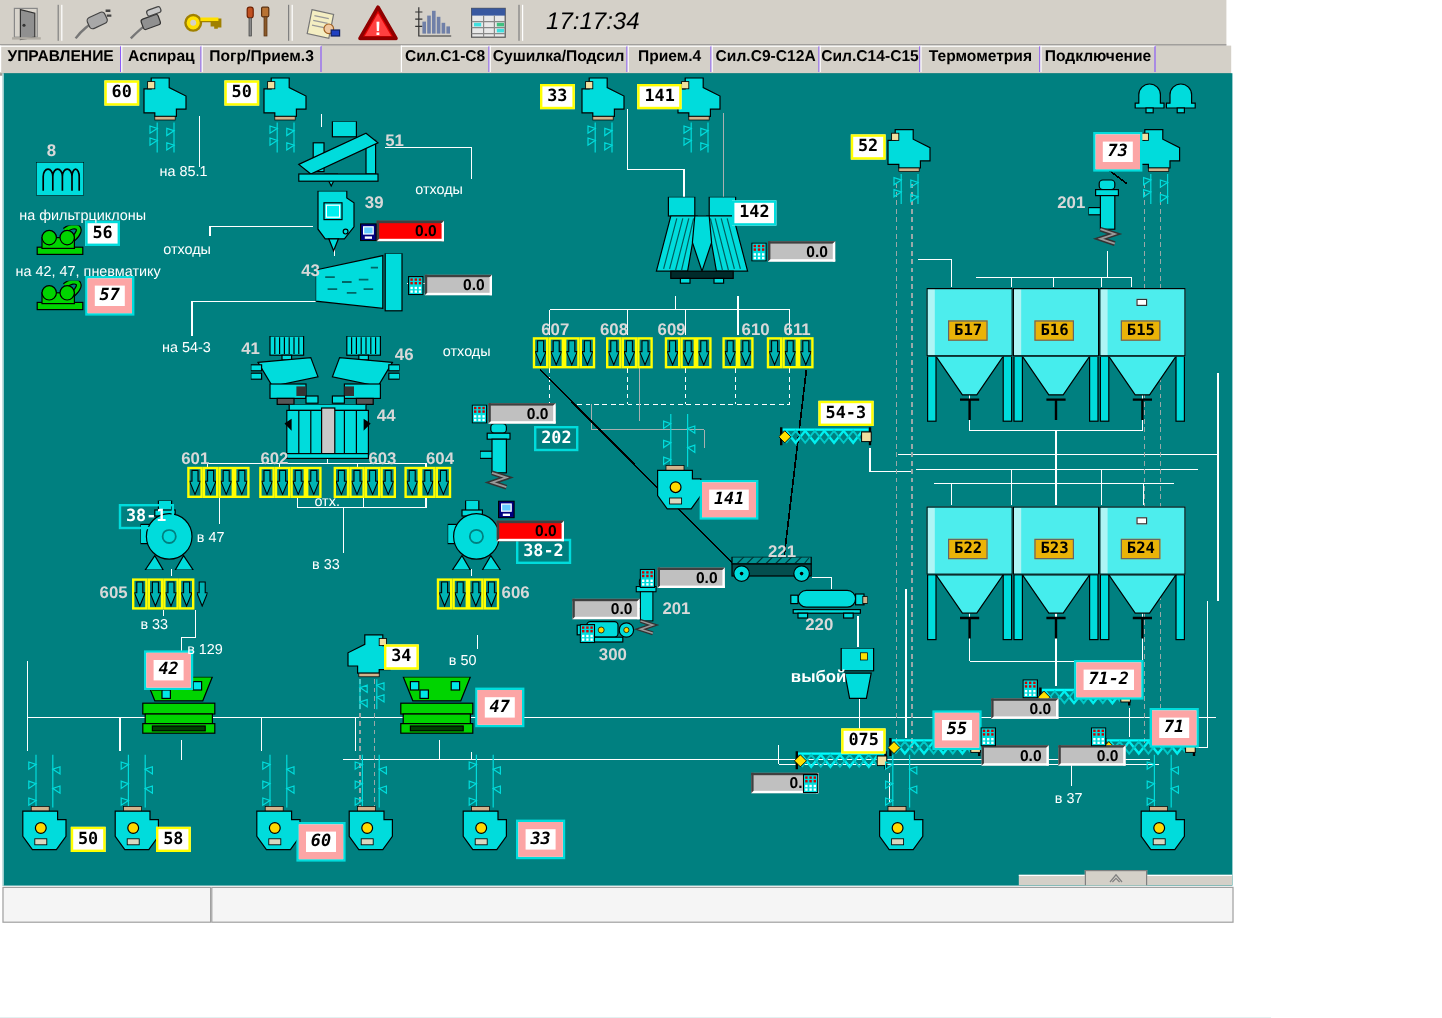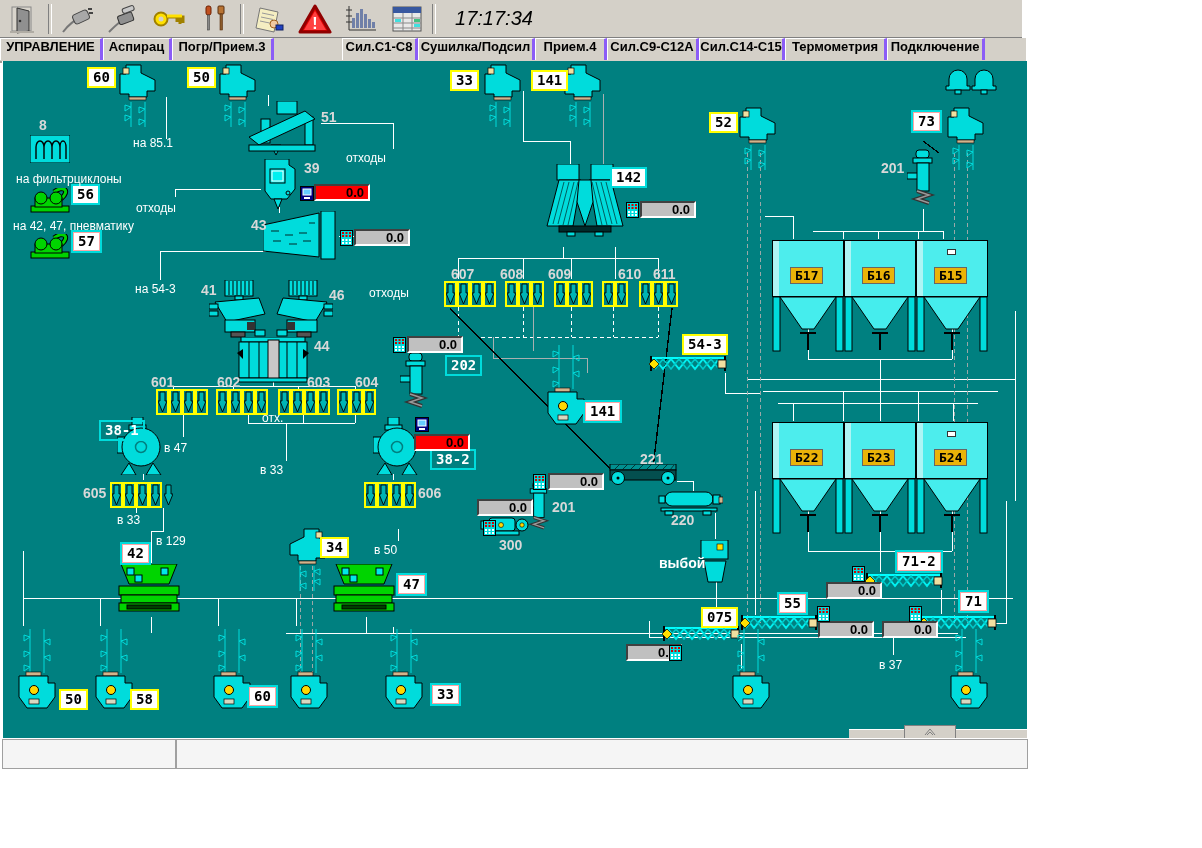--- a/index.html
+++ b/index.html
@@ -9,32 +9,32 @@
   .toolbar{position:absolute;left:0;top:0;width:1022px;height:37px;background:#d4d0c8;
            border-bottom:1px solid #808080;display:flex;align-items:center;}
   .tbtn{width:46px;height:33px;display:flex;align-items:center;justify-content:center;flex:0 0 auto;}
   .tsep{width:2px;height:30px;border-left:1px solid #808080;border-right:1px solid #fff;margin:0 2px;flex:0 0 auto;}
   .ttitle{flex:1;text-align:right;padding-right:30px;font:italic 20px "Liberation Sans",sans-serif;color:#000;}
   .ttime{width:112px;text-align:center;font:italic 20px "Liberation Sans",sans-serif;color:#000;flex:0 0 auto;}
   
   .tabbar{position:absolute;left:0;top:38px;width:1026px;height:23px;background:#d4d0c8;
           border-bottom:2px solid #9c9c94;display:flex;}
   .tab{height:21px;line-height:21px;text-align:center;font:bold 13px "Liberation Sans",sans-serif;
-       color:#000;border-right:3px solid #8b5cf6;border-left:1px solid #fff;border-top:1px solid #fff;
+       color:#000;border-right:1px solid #8b5cf6;border-left:1px solid #fff;border-top:1px solid #fff;
        white-space:nowrap;overflow:hidden;flex:0 0 auto;}
   .tab.active{background:#7b7b7b;color:#fff;border-top:1px solid #555;margin-top:48px;}
   
   .canvas{position:absolute;left:2px;top:61px;width:1024px;height:677px;background:#008080;
           border-left:1px solid #fff;overflow:hidden;}
   .canvas *{box-sizing:border-box;}
   .abs{position:absolute;}
   .box{position:absolute;font:bold 14px "DejaVu Sans Mono",monospace;background:#fff;color:#000;
        padding:0 4px;line-height:17px;white-space:nowrap;}
   .bY{border:2px solid #ffff00;}
-  .bCY{border:1px solid #fca5a5;box-shadow:0 0 0 2px #00dcdc;}
+  .bCY{border:6px solid #fca5a5;box-shadow:0 0 0 2px #00dcdc;font-style:italic;}
   .bT{border:2px solid #00dcdc;background:transparent;color:#fff;margin-left:18px;}
   .bC{border:2px solid #00dcdc;}
   .num{position:absolute;font:bold 14px "Liberation Sans",sans-serif;color:#d8d8d8;white-space:nowrap;}
   .note{position:absolute;font:12px "Liberation Sans",sans-serif;color:#fff;white-space:nowrap;}
   .note.bld{font-weight:bold;font-size:14px;}
   .disp{position:absolute;width:56px;height:17px;background:#c0c0c0;color:#000;
         border-top:2px solid #404040;border-left:2px solid #404040;
         border-bottom:2px solid #ffffff;border-right:2px solid #ffffff;
         font:bold 13px "Liberation Sans",sans-serif;text-align:right;padding-right:4px;line-height:13px;}
   .disp.alarm{background:#ff0000;}

